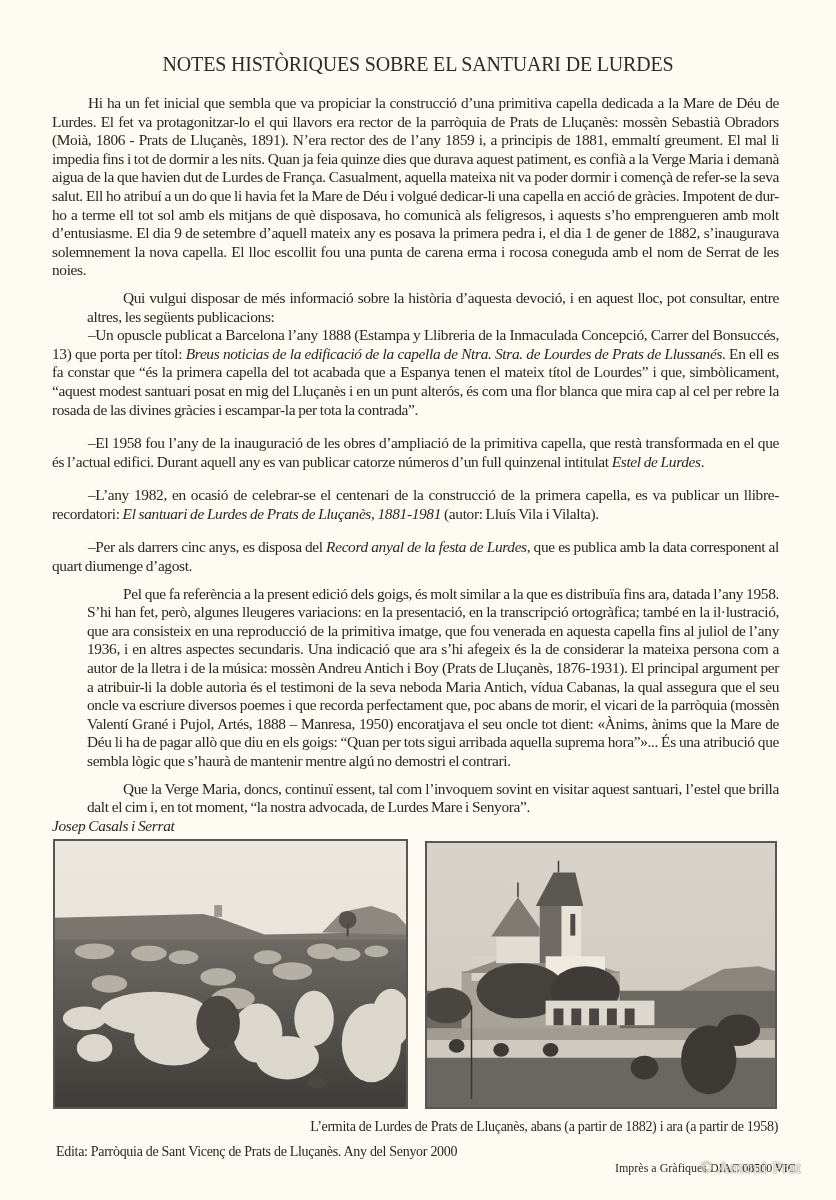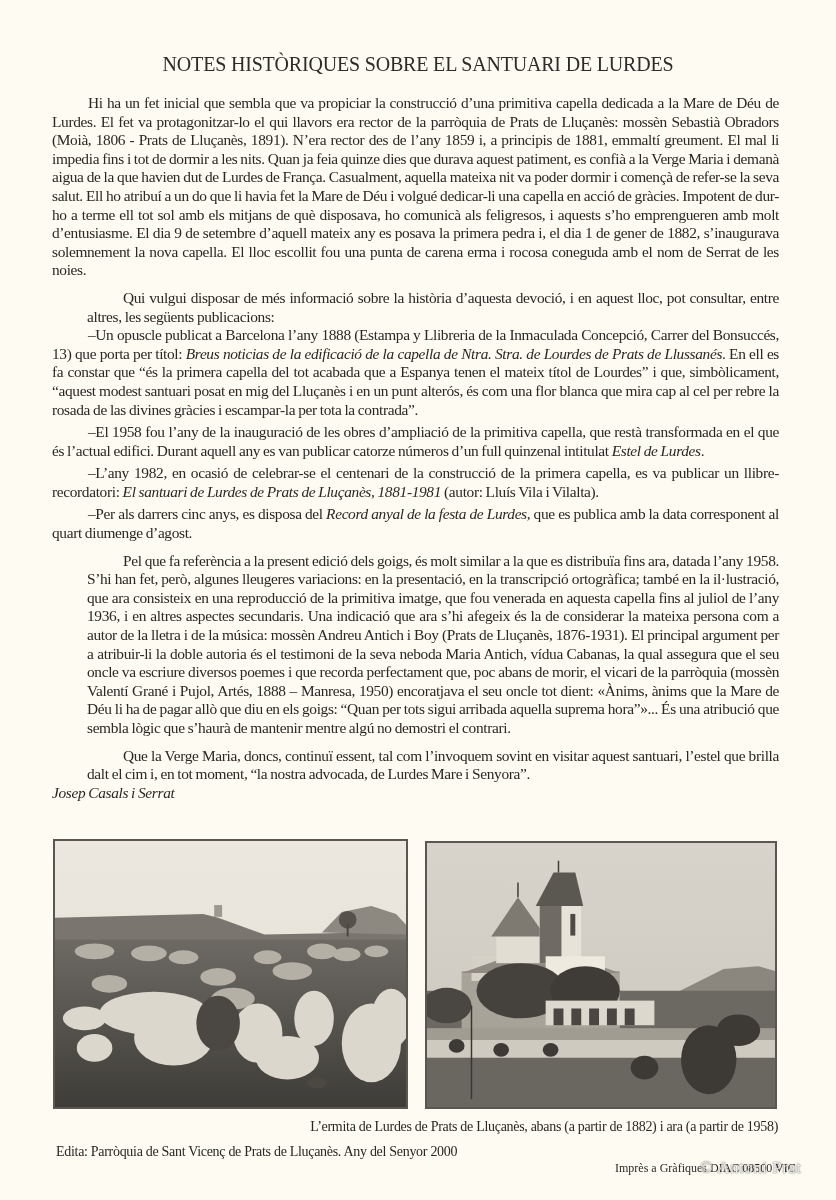--- a/index.html
+++ b/index.html
@@ -23,21 +23,21 @@
   .body {
     position: absolute; left: 52px; top: 94px; width: 727px;
     font-size: 15.4px; line-height: 18.6px;
     text-align: justify;
     letter-spacing: -0.35px;
     word-spacing: -0.5px;
   }
   .body p { margin: 0; text-indent: 36px; }
   .body p.gap { margin-top: 9px; margin-left: 35px; }
   .body p.item { text-indent: 36px; }
-  .body p.item + p.item { margin-top: 4px; }
+  .body p.item + p.item { margin-top: 15px; }
   .sig {
     text-align: left; font-style: italic; margin-top: 3px;
     padding-right: 30px; text-indent: 0 !important;
   }
   em { font-style: italic; }
 
   .photo {
     position: absolute;
     border: 2px solid #5a5752;
     box-sizing: border-box;

